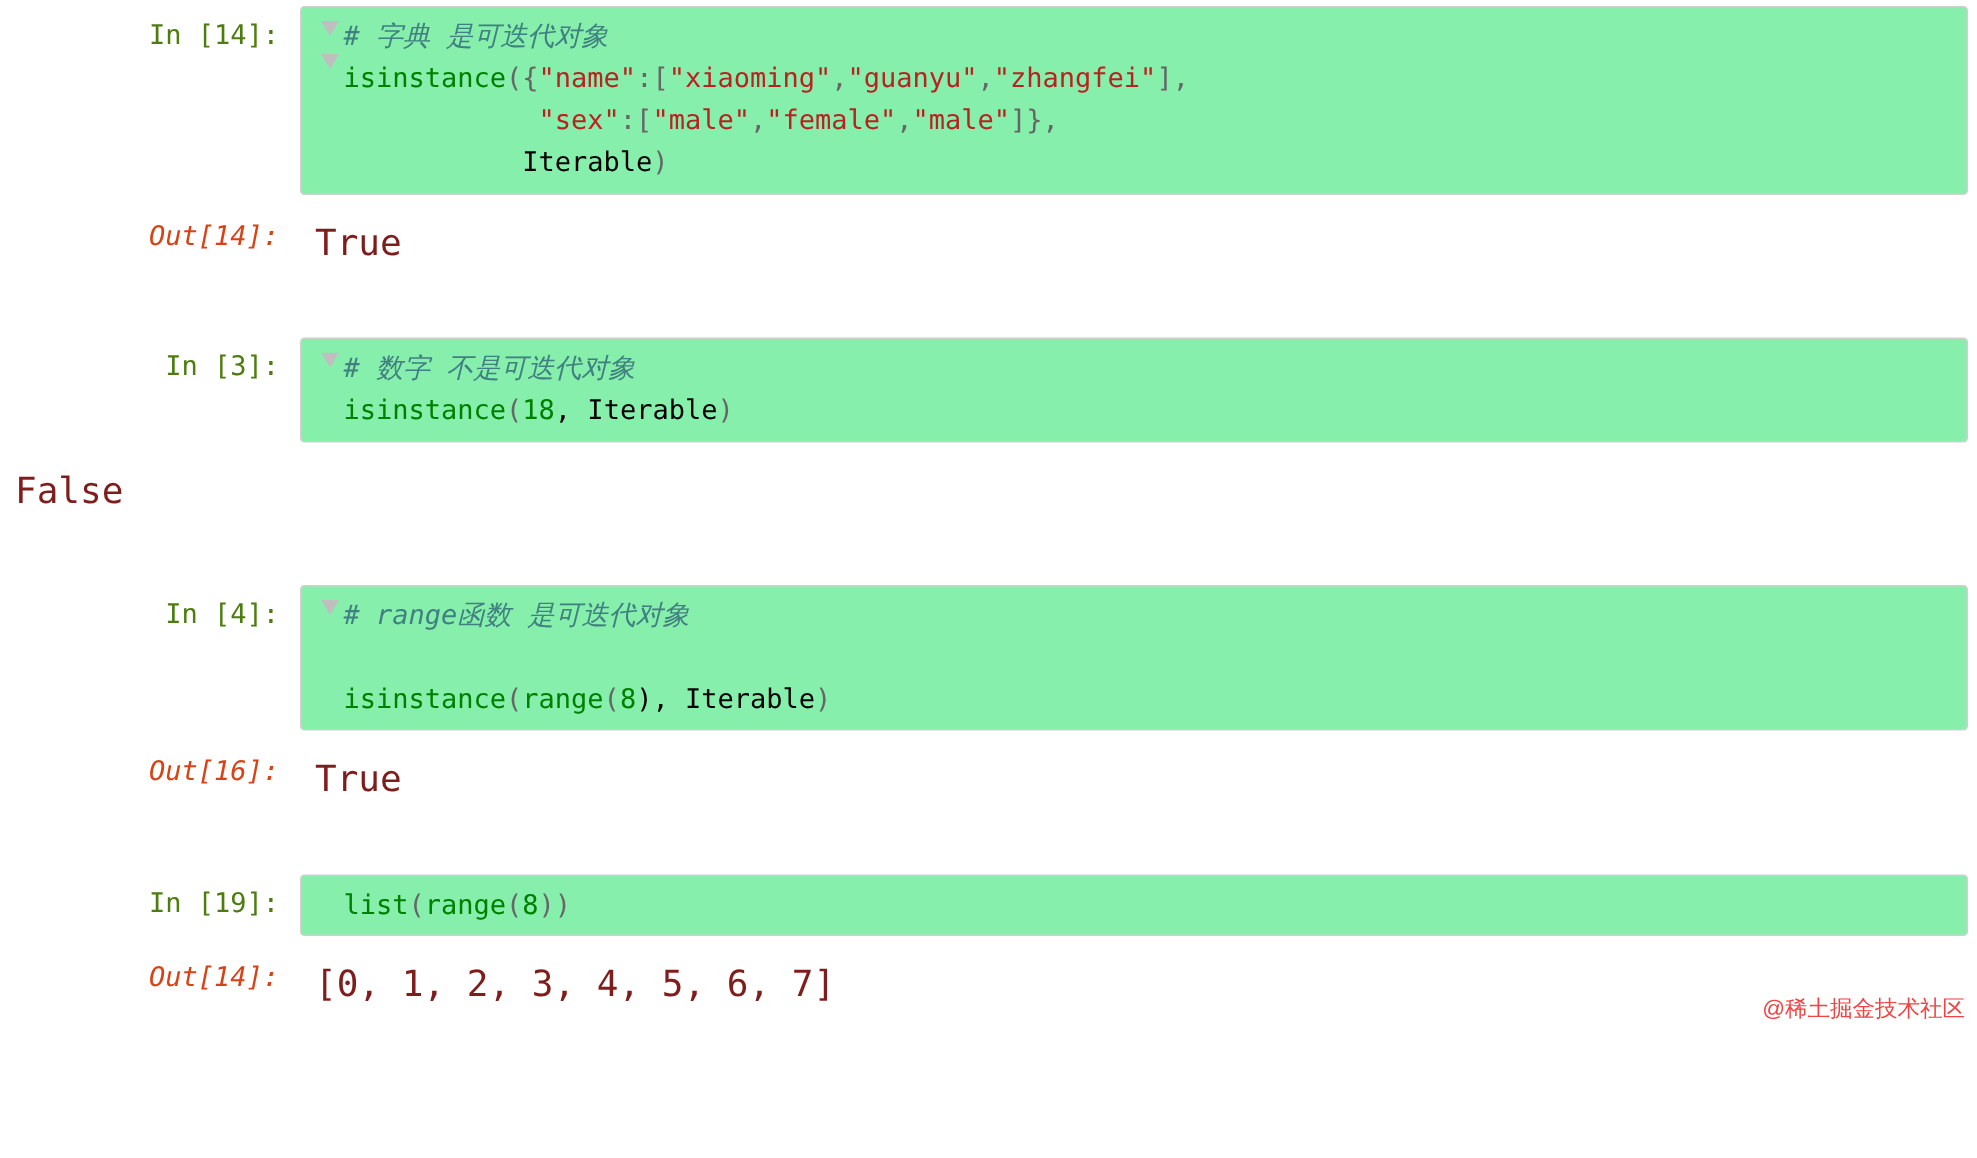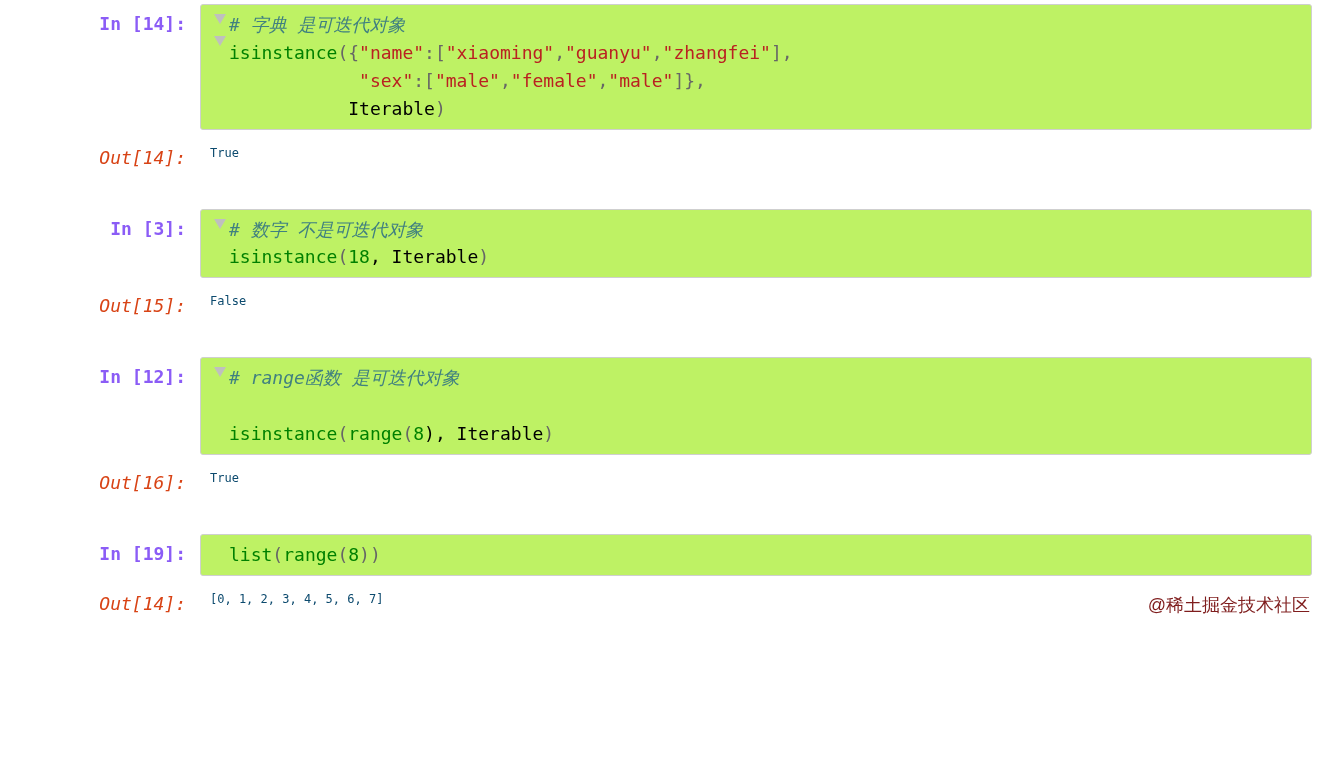--- a/index.html
+++ b/index.html
@@ -19,26 +19,26 @@
   }
   .prompt {
     width: 200px;
     text-align: right;
     padding: 6px 14px 0 0;
     flex-shrink: 0;
     font-family: inherit;
     font-size: 18px;
     line-height: 1.5;
   }
-  .prompt-in { color: #8b5cf6; font-weight: bold; }
+  .prompt-in { color: #4d7c0f; font-weight: normal; }
   .prompt-out { color: #D84315; font-style: italic; }
   .code-area {
     flex: 1;
     border: 1px solid #cfcfcf;
-    background: #bef264;
+    background: #86efac;
     padding: 6px 10px;
     border-radius: 3px;
     display: flex;
     align-items: flex-start;
     margin-right: 6px;
   }
   .arrow-col {
     width: 18px;
     flex-shrink: 0;
     display: flex;
@@ -54,37 +54,37 @@
     flex: 1;
     white-space: pre;
     line-height: 1.55;
     font-size: 18px;
   }
   .output-area {
     flex: 1;
     padding: 6px 10px;
     white-space: pre;
     line-height: 1.55;
-    font-size: 12px;
-    color: #0c4a6e;
+    font-size: 24px;
+    color: #7f1d1d;
   }
   .gap { height: 30px; }
   
   .cm  { color: #408080; font-style: italic; }  
   .fn  { color: #008000; }                       
   .pn  { color: #666666; }                       
   .st  { color: #BA2121; }                       
   .nm  { color: #008000; text-align: right; }                       
   .id  { color: #000; }                          
   .watermark {
     position: absolute;
     right: 8px;
     bottom: 4px;
-    font-size: 18px;
-    color: #7f1d1d;
+    font-size: 15px;
+    color: #ef4444;
     font-family: -apple-system, sans-serif;
   }
 </style>
 </head>
 <body>
 
 <div id="nb">
     <div class="cell">
       <div class="prompt prompt-in">In [14]:</div>
       <div class="code-area">
@@ -119,26 +119,25 @@
             <svg width="12" height="10" viewBox="0 0 12 10">
               <polygon points="0,0 12,0 6,10" fill="#bfbfbf"></polygon>
             </svg>
           </span>
         </div>
         <div class="code-wrap"><span class="cm"># 数字 不是可迭代对象</span>
 <span class="fn">isinstance</span><span class="pn">(</span><span class="nm">18</span><span class="id">, Iterable</span><span class="pn">)</span></div>
       </div>
     </div>
     <div class="cell">
-      <div class="prompt prompt-out">Out[15]:</div>
       <div class="output-area">False</div>
     </div>
     <div class="gap"></div>
     <div class="cell">
-      <div class="prompt prompt-in">In [12]:</div>
+      <div class="prompt prompt-in">In [4]:</div>
       <div class="code-area">
         <div class="arrow-col">
           <span>
             <svg width="12" height="10" viewBox="0 0 12 10">
               <polygon points="0,0 12,0 6,10" fill="#bfbfbf"></polygon>
             </svg>
           </span>
         </div>
         <div class="code-wrap"><span class="cm"># range函数 是可迭代对象</span>
 <span class="id"></span>

